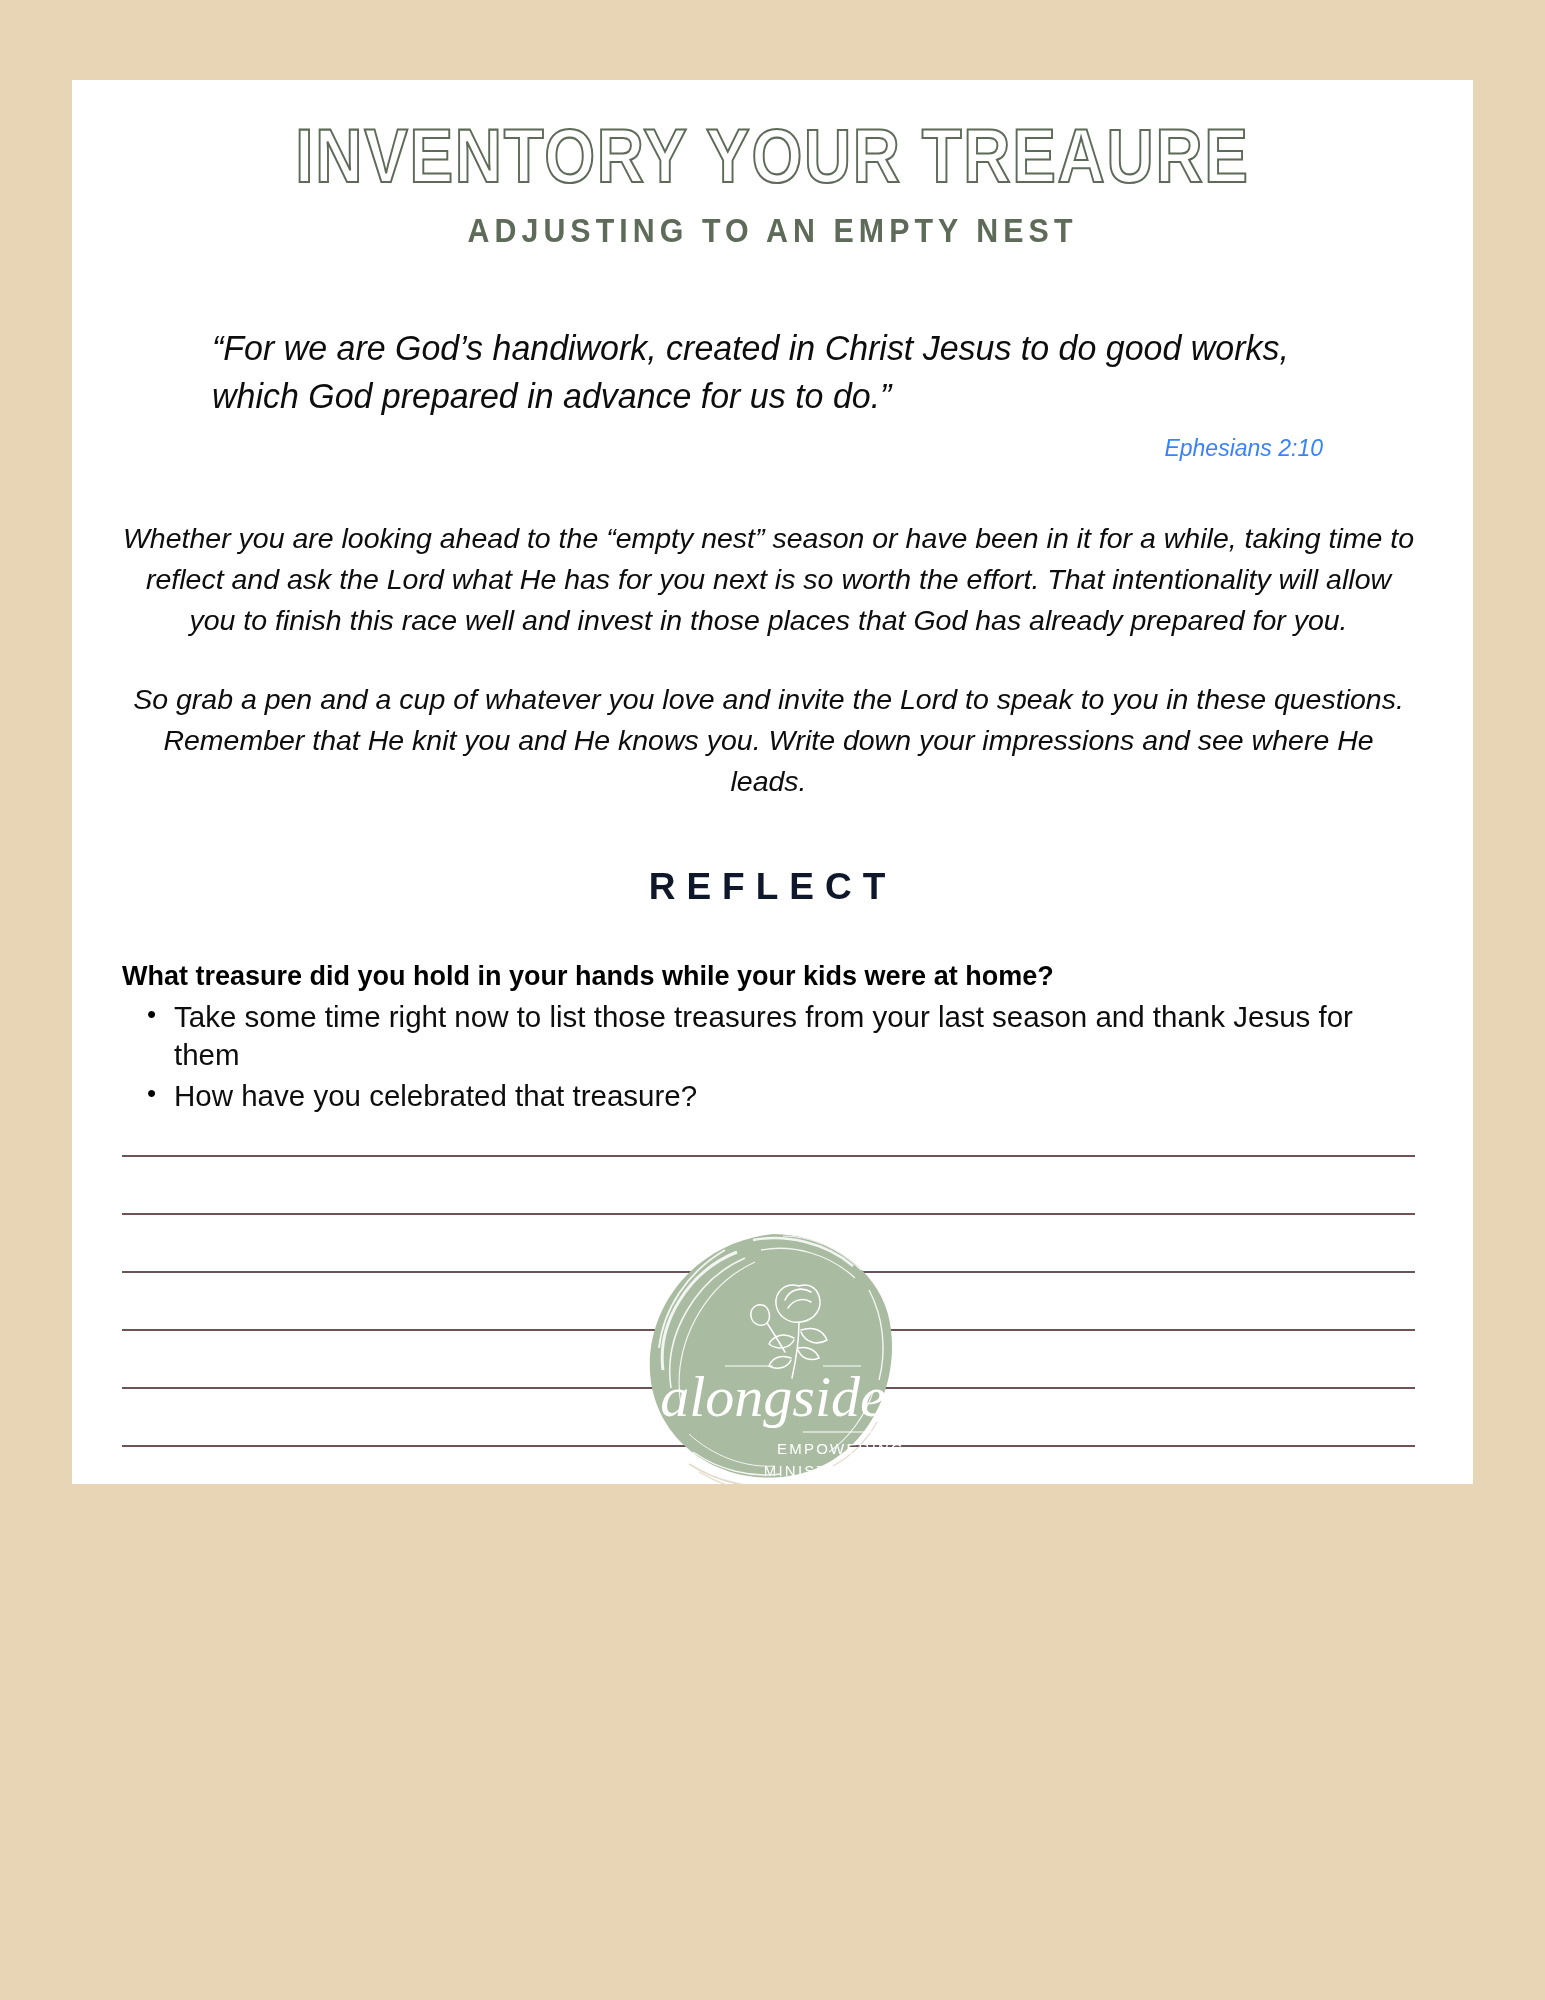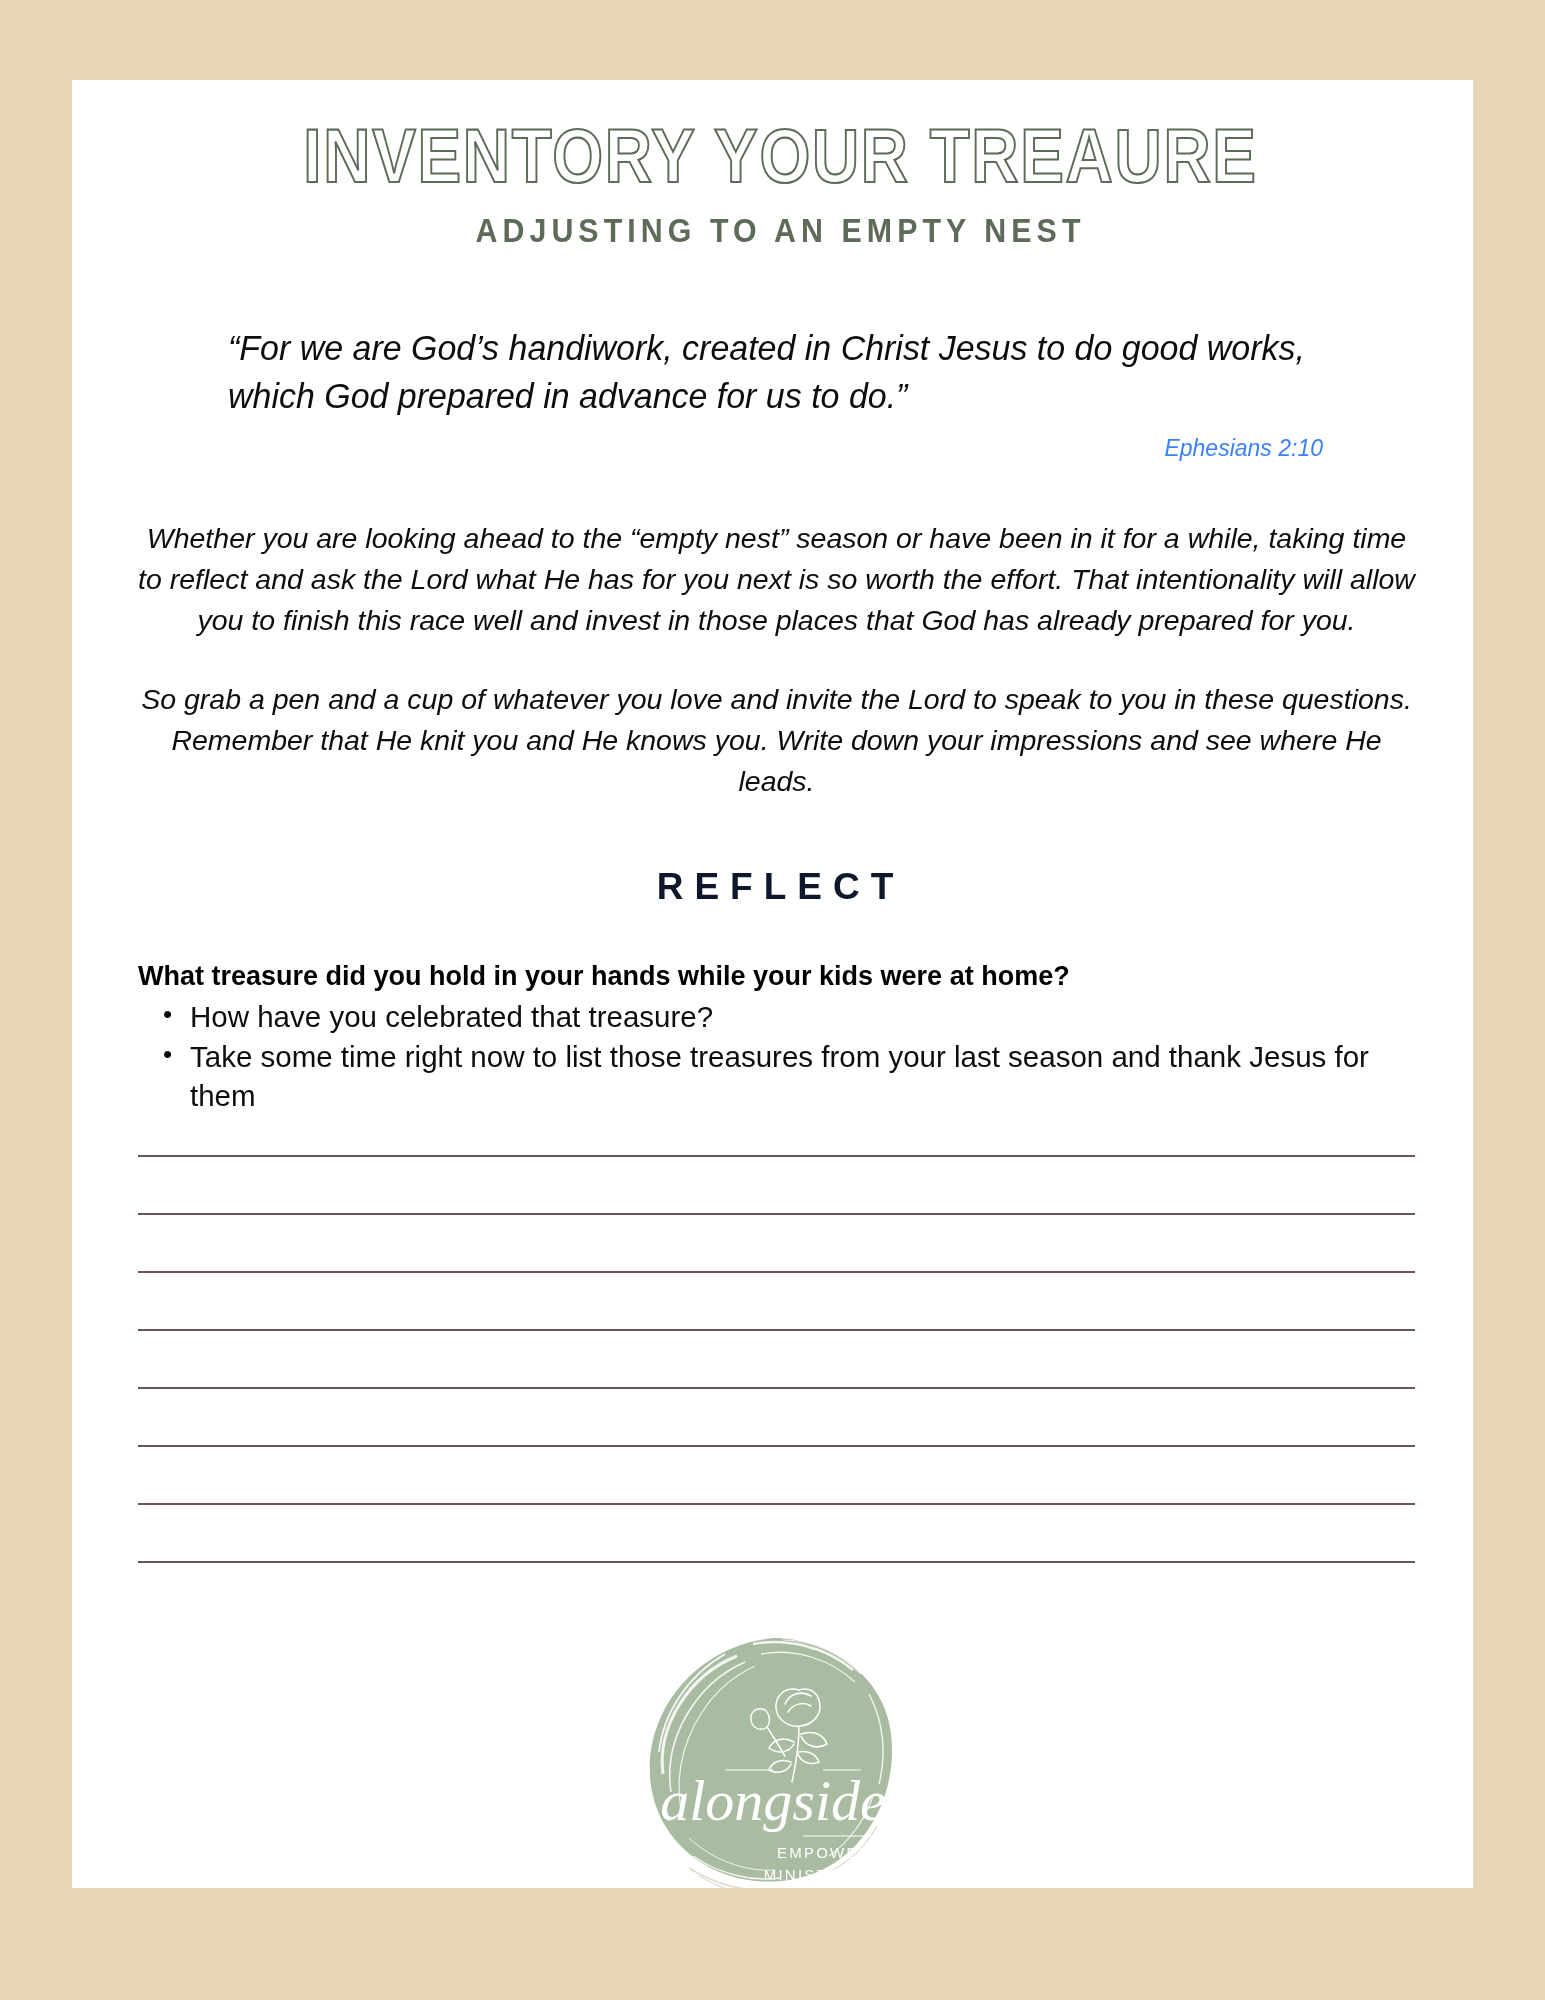--- a/index.html
+++ b/index.html
@@ -13,24 +13,23 @@
     background: #e7d5b6;
     font-family: "Liberation Sans", sans-serif;
     overflow: hidden;
   }
 
   .page-frame {
     position: absolute;
     left: 72px;
     top: 80px;
     width: 1401px;
-    height: 1808px;
+    height: 1404px;
     background: #ffffff;
     overflow: hidden;
-    padding-left: 16px;
   }
 
   
   .header-block {
     margin-top: 38px;
     text-align: center;
   }
 
   .doc-title {
     font-family: "Liberation Sans Narrow", "Liberation Sans", sans-serif;
@@ -195,22 +194,22 @@
   <div class="body-copy">
     <p class="body-para">Whether you are looking ahead to the “empty nest” season or have been in it for a while, taking time to reflect and ask the Lord what He has for you next is so worth the effort. That intentionality will allow you to finish this race well and invest in those places that God has already prepared for you.</p>
     <p class="body-para">So grab a pen and a cup of whatever you love and invite the Lord to speak to you in these questions. Remember that He knit you and He knows you. Write down your impressions and see where He leads.</p>
   </div>
 
   <div class="section-heading">REFLECT</div>
 
   <div class="question-block">
     <div class="question-prompt">What treasure did you hold in your hands while your kids were at home?</div>
     <ul class="bullet-list">
+      <li class="bullet-item">Take some time right now to list those treasures from your last season and thank Jesus for them</li>
       <li class="bullet-item">How have you celebrated that treasure?</li>
-      <li class="bullet-item">Take some time right now to list those treasures from your last season and thank Jesus for them</li>
     </ul>
   </div>
 
   <div class="writing-lines">
     <div class="writing-line"></div>
     <div class="writing-line"></div>
     <div class="writing-line"></div>
     <div class="writing-line"></div>
     <div class="writing-line"></div>
     <div class="writing-line"></div>

